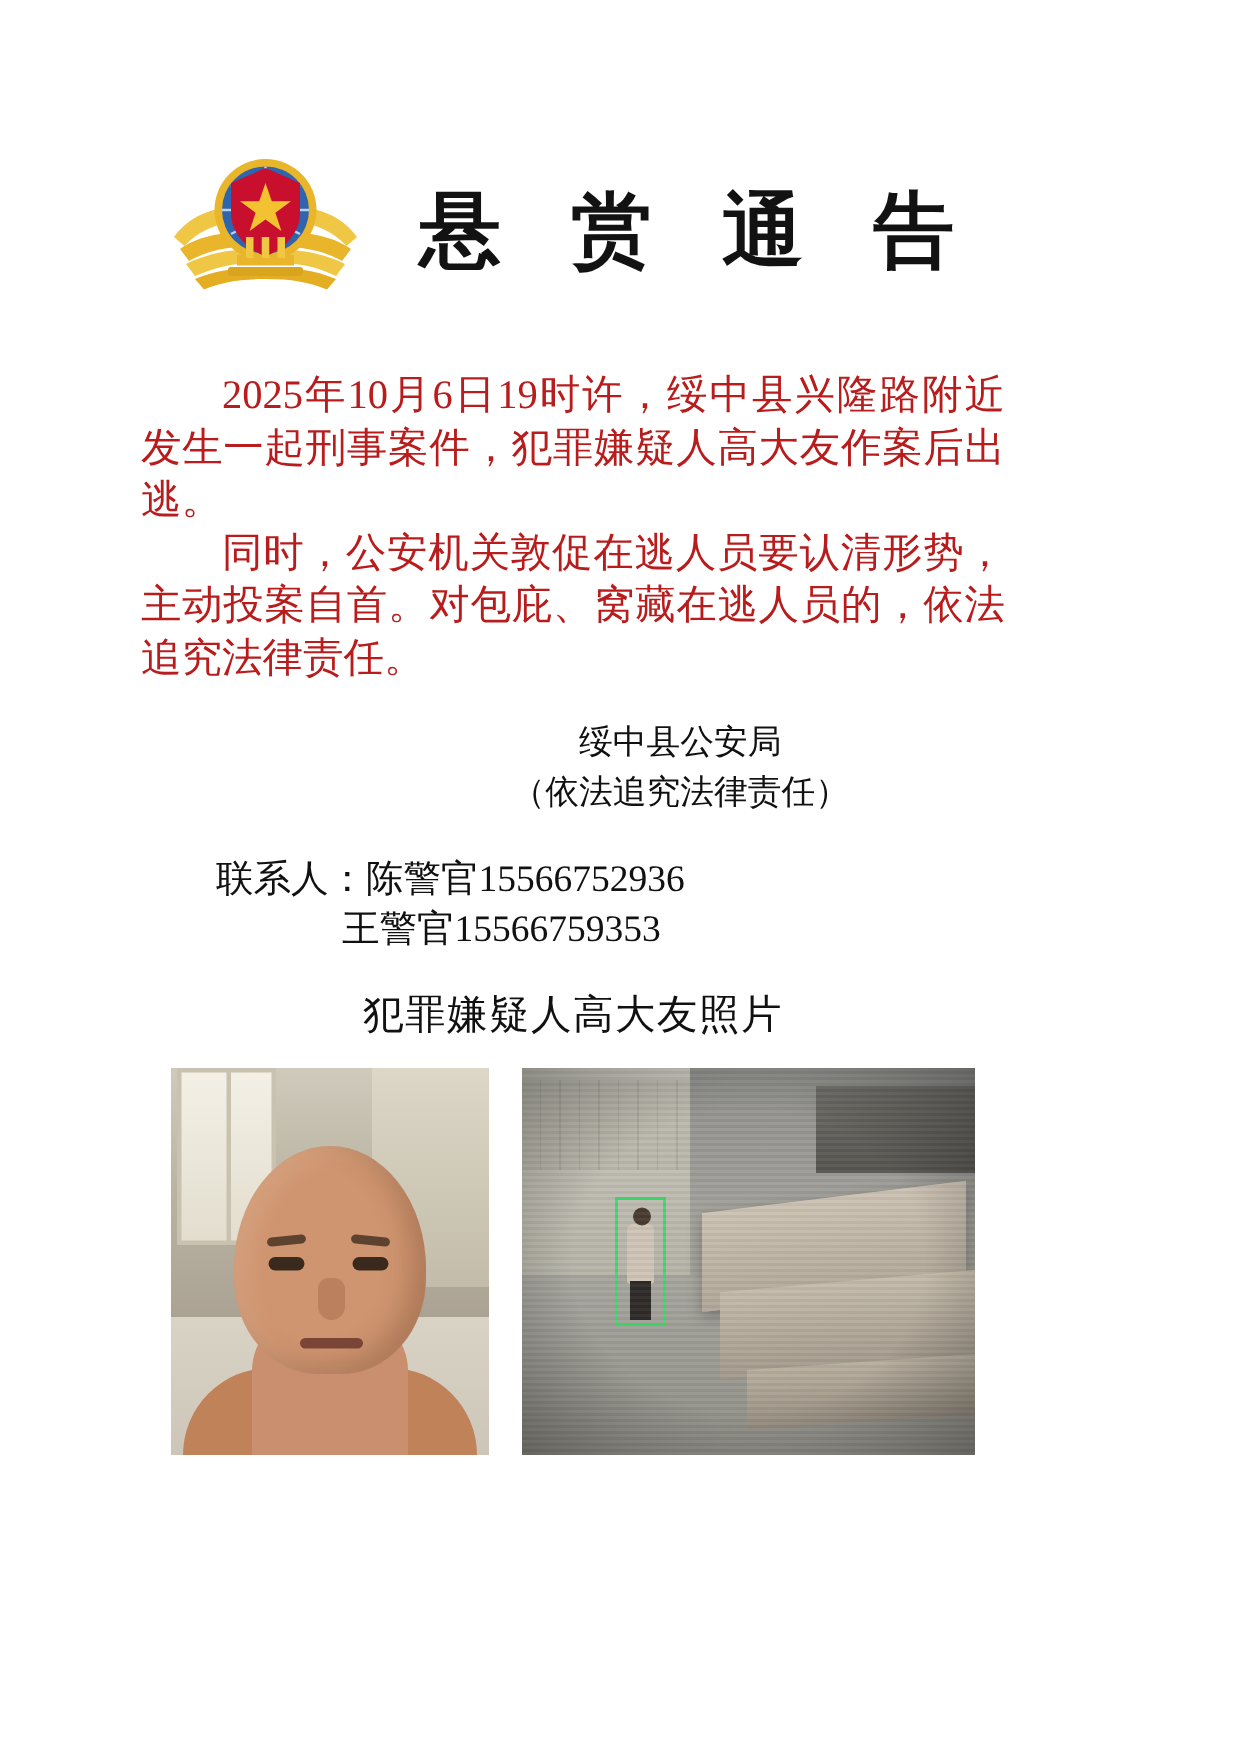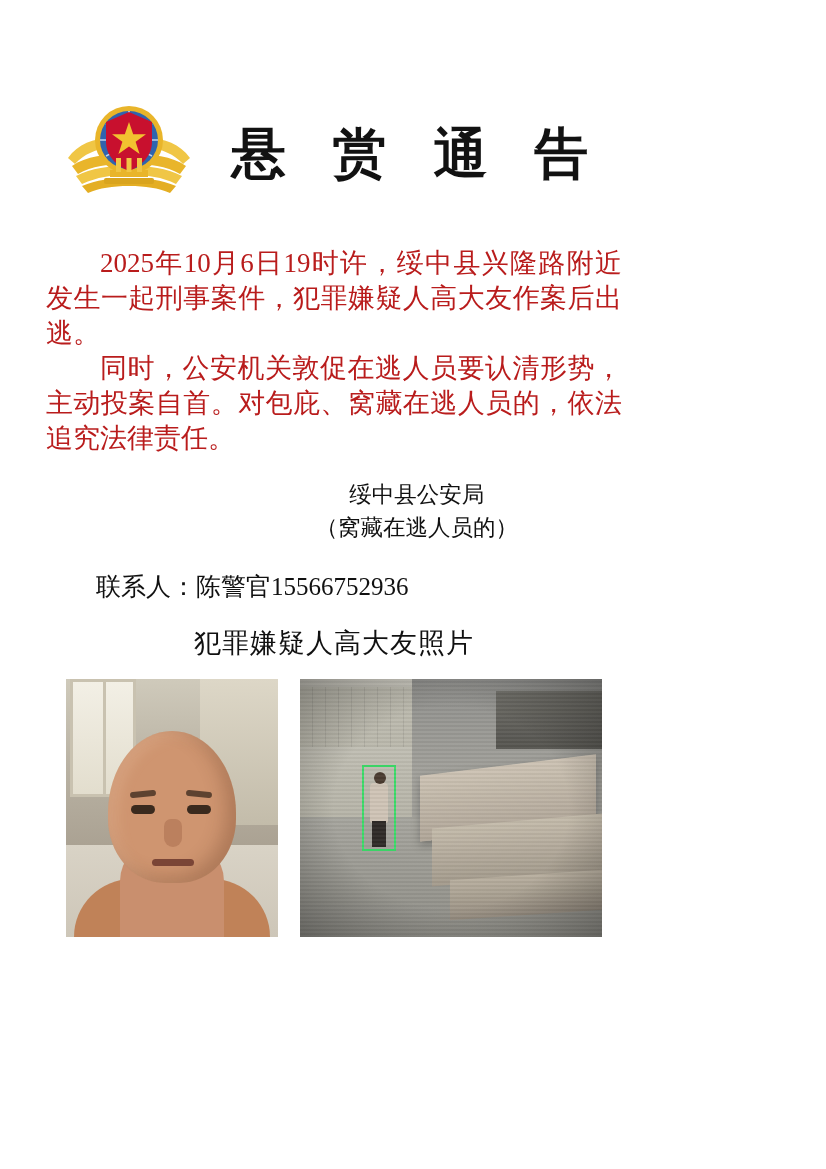--- a/index.html
+++ b/index.html
@@ -14,20 +14,21 @@
     color: #111111;
     position: relative;
     overflow: hidden;
   }
   .page {
     width: 668px;
     height: 1169px;
     position: relative;
     background: #ffffff;
     box-sizing: border-box;
+    margin-left: 48px;
   }
 
   
   .header {
     display: flex;
     align-items: center;
     justify-content: center;
     padding-top: 96px;
     gap: 34px;
   }
@@ -299,27 +300,30 @@
   </div>
 
   <div class="body-text">
     <p>2025年10月6日19时许，绥中县兴隆路附近发生一起刑事案件，犯罪嫌疑人高大友作案后出逃。</p>
     <p>同时，公安机关敦促在逃人员要认清形势，主动投案自首。对包庇、窝藏在逃人员的，依法追究法律责任。</p>
   </div>
 
   <div class="sig-wrap">
     <div class="sig-inner signature">
       <span class="line">绥中县公安局</span>
-      <span class="line">（窝藏在逃人员的）</span>
+      <span class="line">（依法追究法律责任）</span>
     </div>
   </div>
 
   <div class="contacts">
     <div class="contact-row">
       <span>联系人：</span><span>陈警官15566752936</span>
+    </div>
+    <div class="contact-row indent">
+      <span>王警官15566759353</span>
     </div>
   </div>
 
   <div class="photo-caption">犯罪嫌疑人高大友照片</div>
 
   <div class="photos">
 
     <div class="photo">
       <div class="p1-bg"></div>
       <div class="p1-window"></div>

